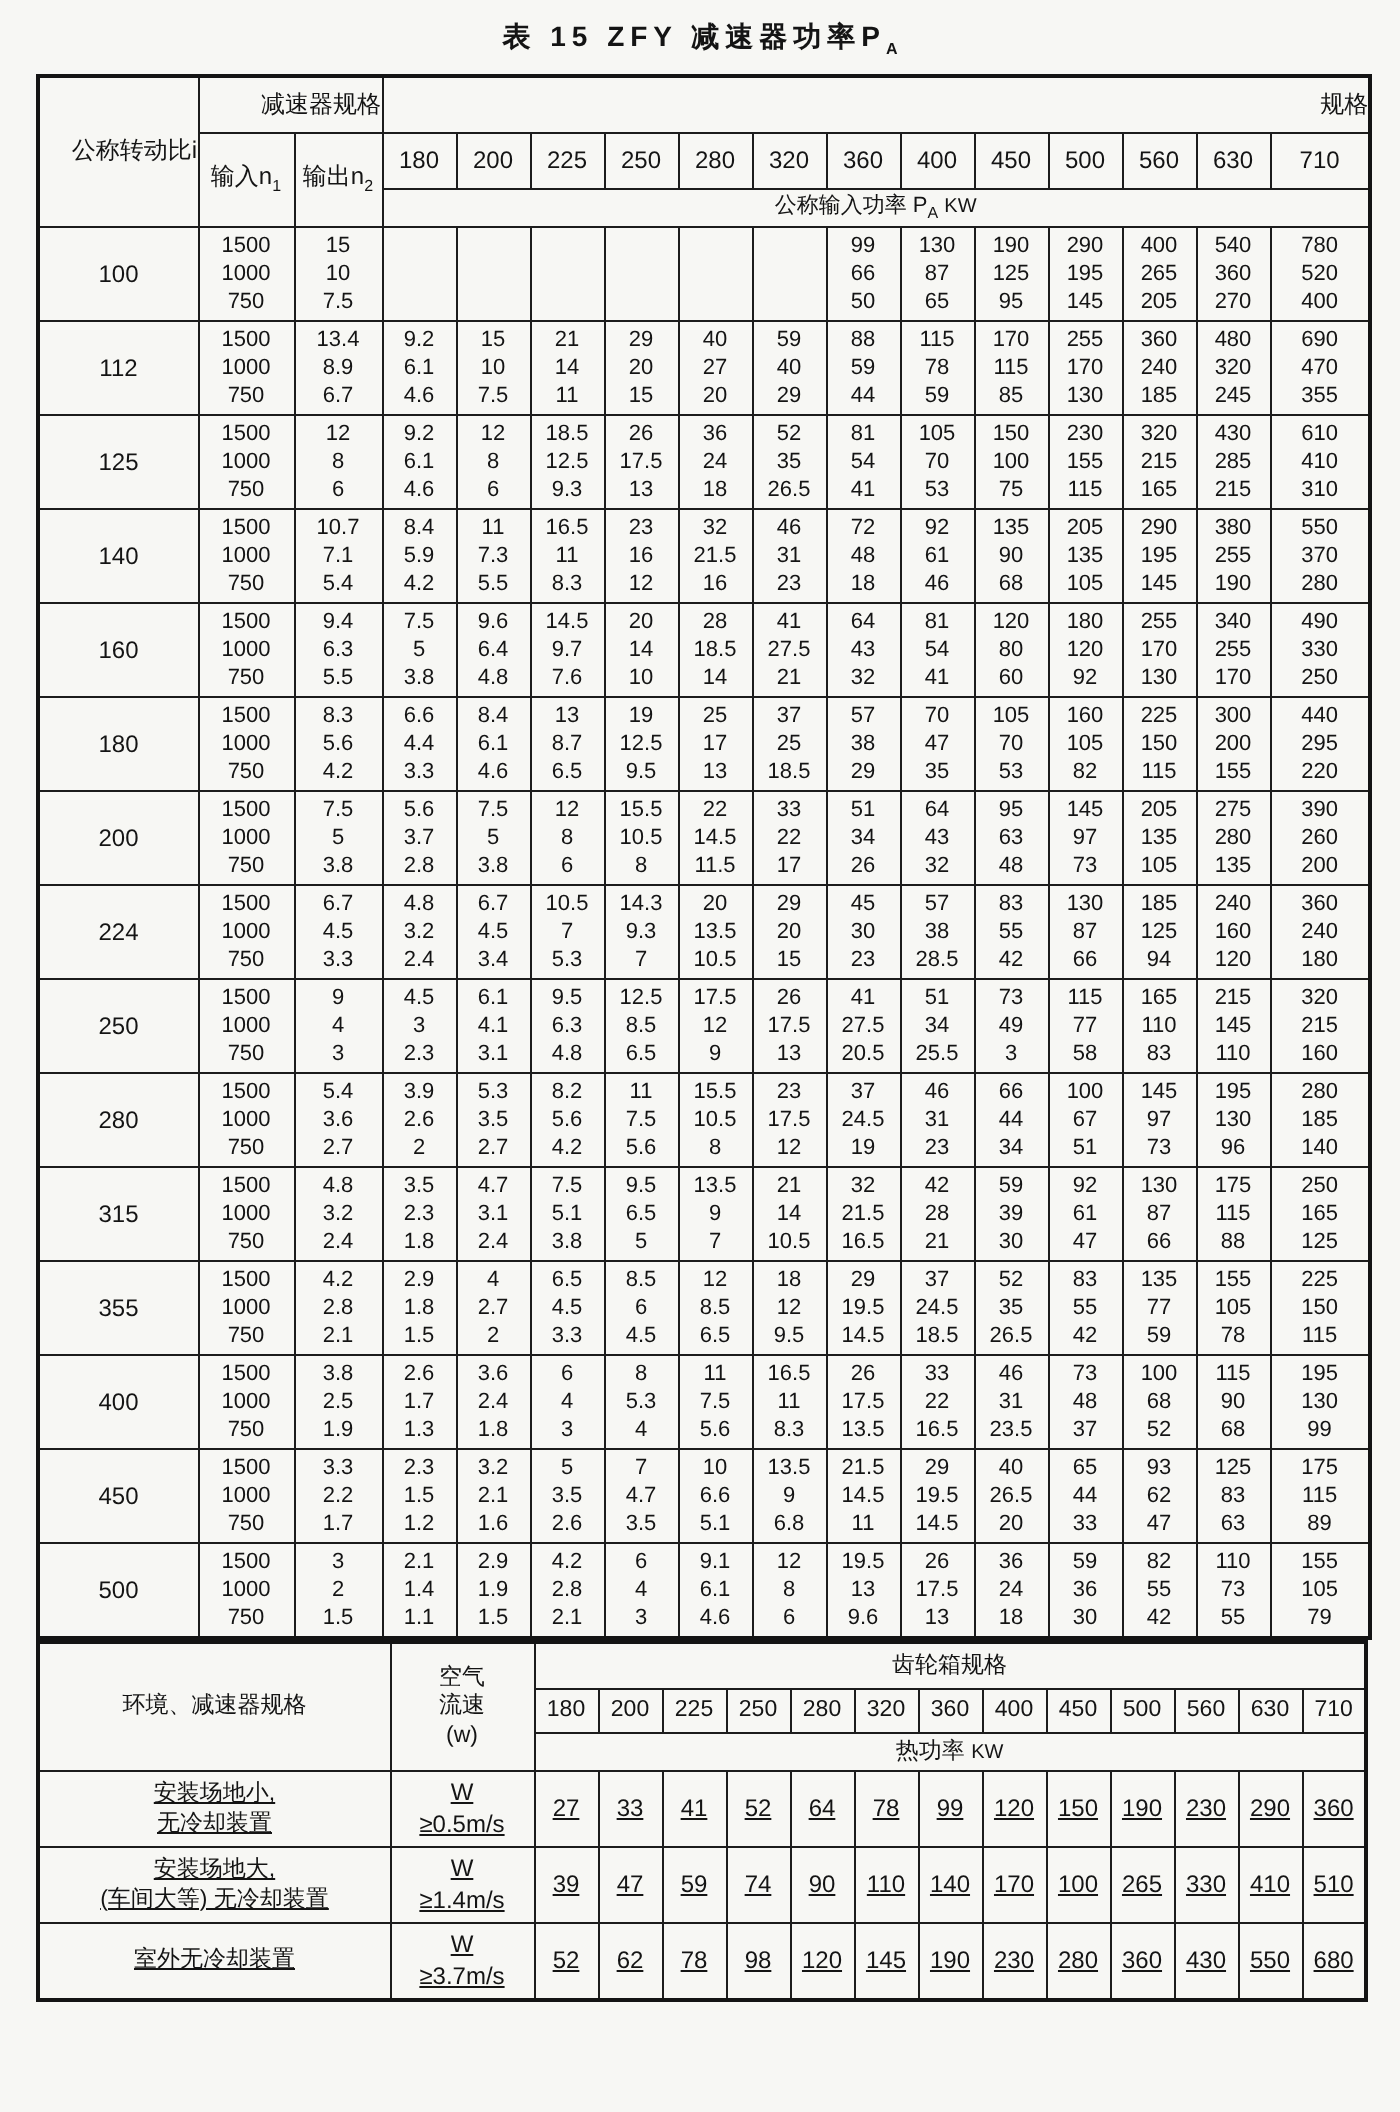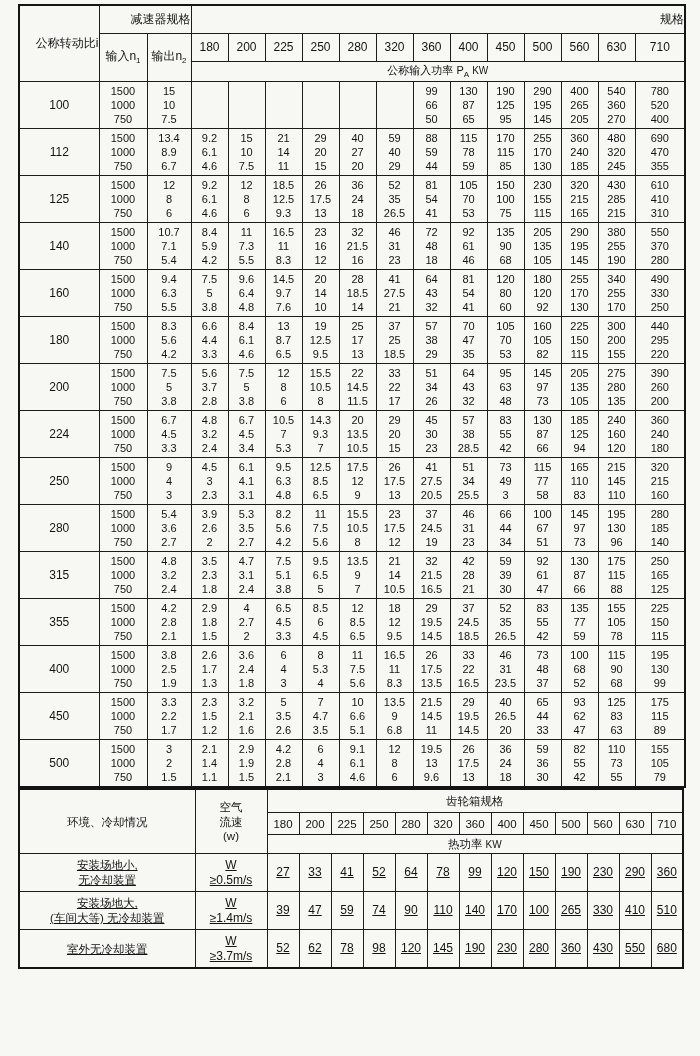--- a/index.html
+++ b/index.html
@@ -39,20 +39,21 @@
   .t16 thead tr.hrowB td{height:19px;}
   .t16 thead tr.hrowC td{height:16px;}
   .t16 tbody td{height:35px;font-size:12px;text-decoration:underline;}
   .t16 tbody td.env{font-size:11.5px;}
 </style>
 </head>
 <body>
 
 <div class="page">
 
+  <div class="doc-title"><span class="hdr">表 15 ZFY 减速器功率P</span><sub>A</sub></div>
 
   <table class="t15">
     <colgroup>
       <col style="width:80px">
         <col style="width:48px">
         <col style="width:44px">
       <col style="width:37px">
         <col style="width:37px">
         <col style="width:37px">
         <col style="width:37px">
@@ -819,21 +820,21 @@
         <col style="width:32px">
         <col style="width:32px">
       <col style="width:32px">
         <col style="width:32px">
         <col style="width:32px">
         <col style="width:32px">
       <col style="width:32px">
     </colgroup>
     <thead>
       <tr class="hrowA">
-        <td rowspan="3">环境、冷却情况</td>
+        <td rowspan="3">环境、减速器规格</td>
         <td rowspan="3">空气
 流速
 (w)</td>
         <td colspan="13">齿轮箱规格</td>
       </tr>
       <tr class="hrowB" id="t16-sizes">
           <td>180</td>
           <td>200</td>
           <td>225</td>
           <td>250</td>

